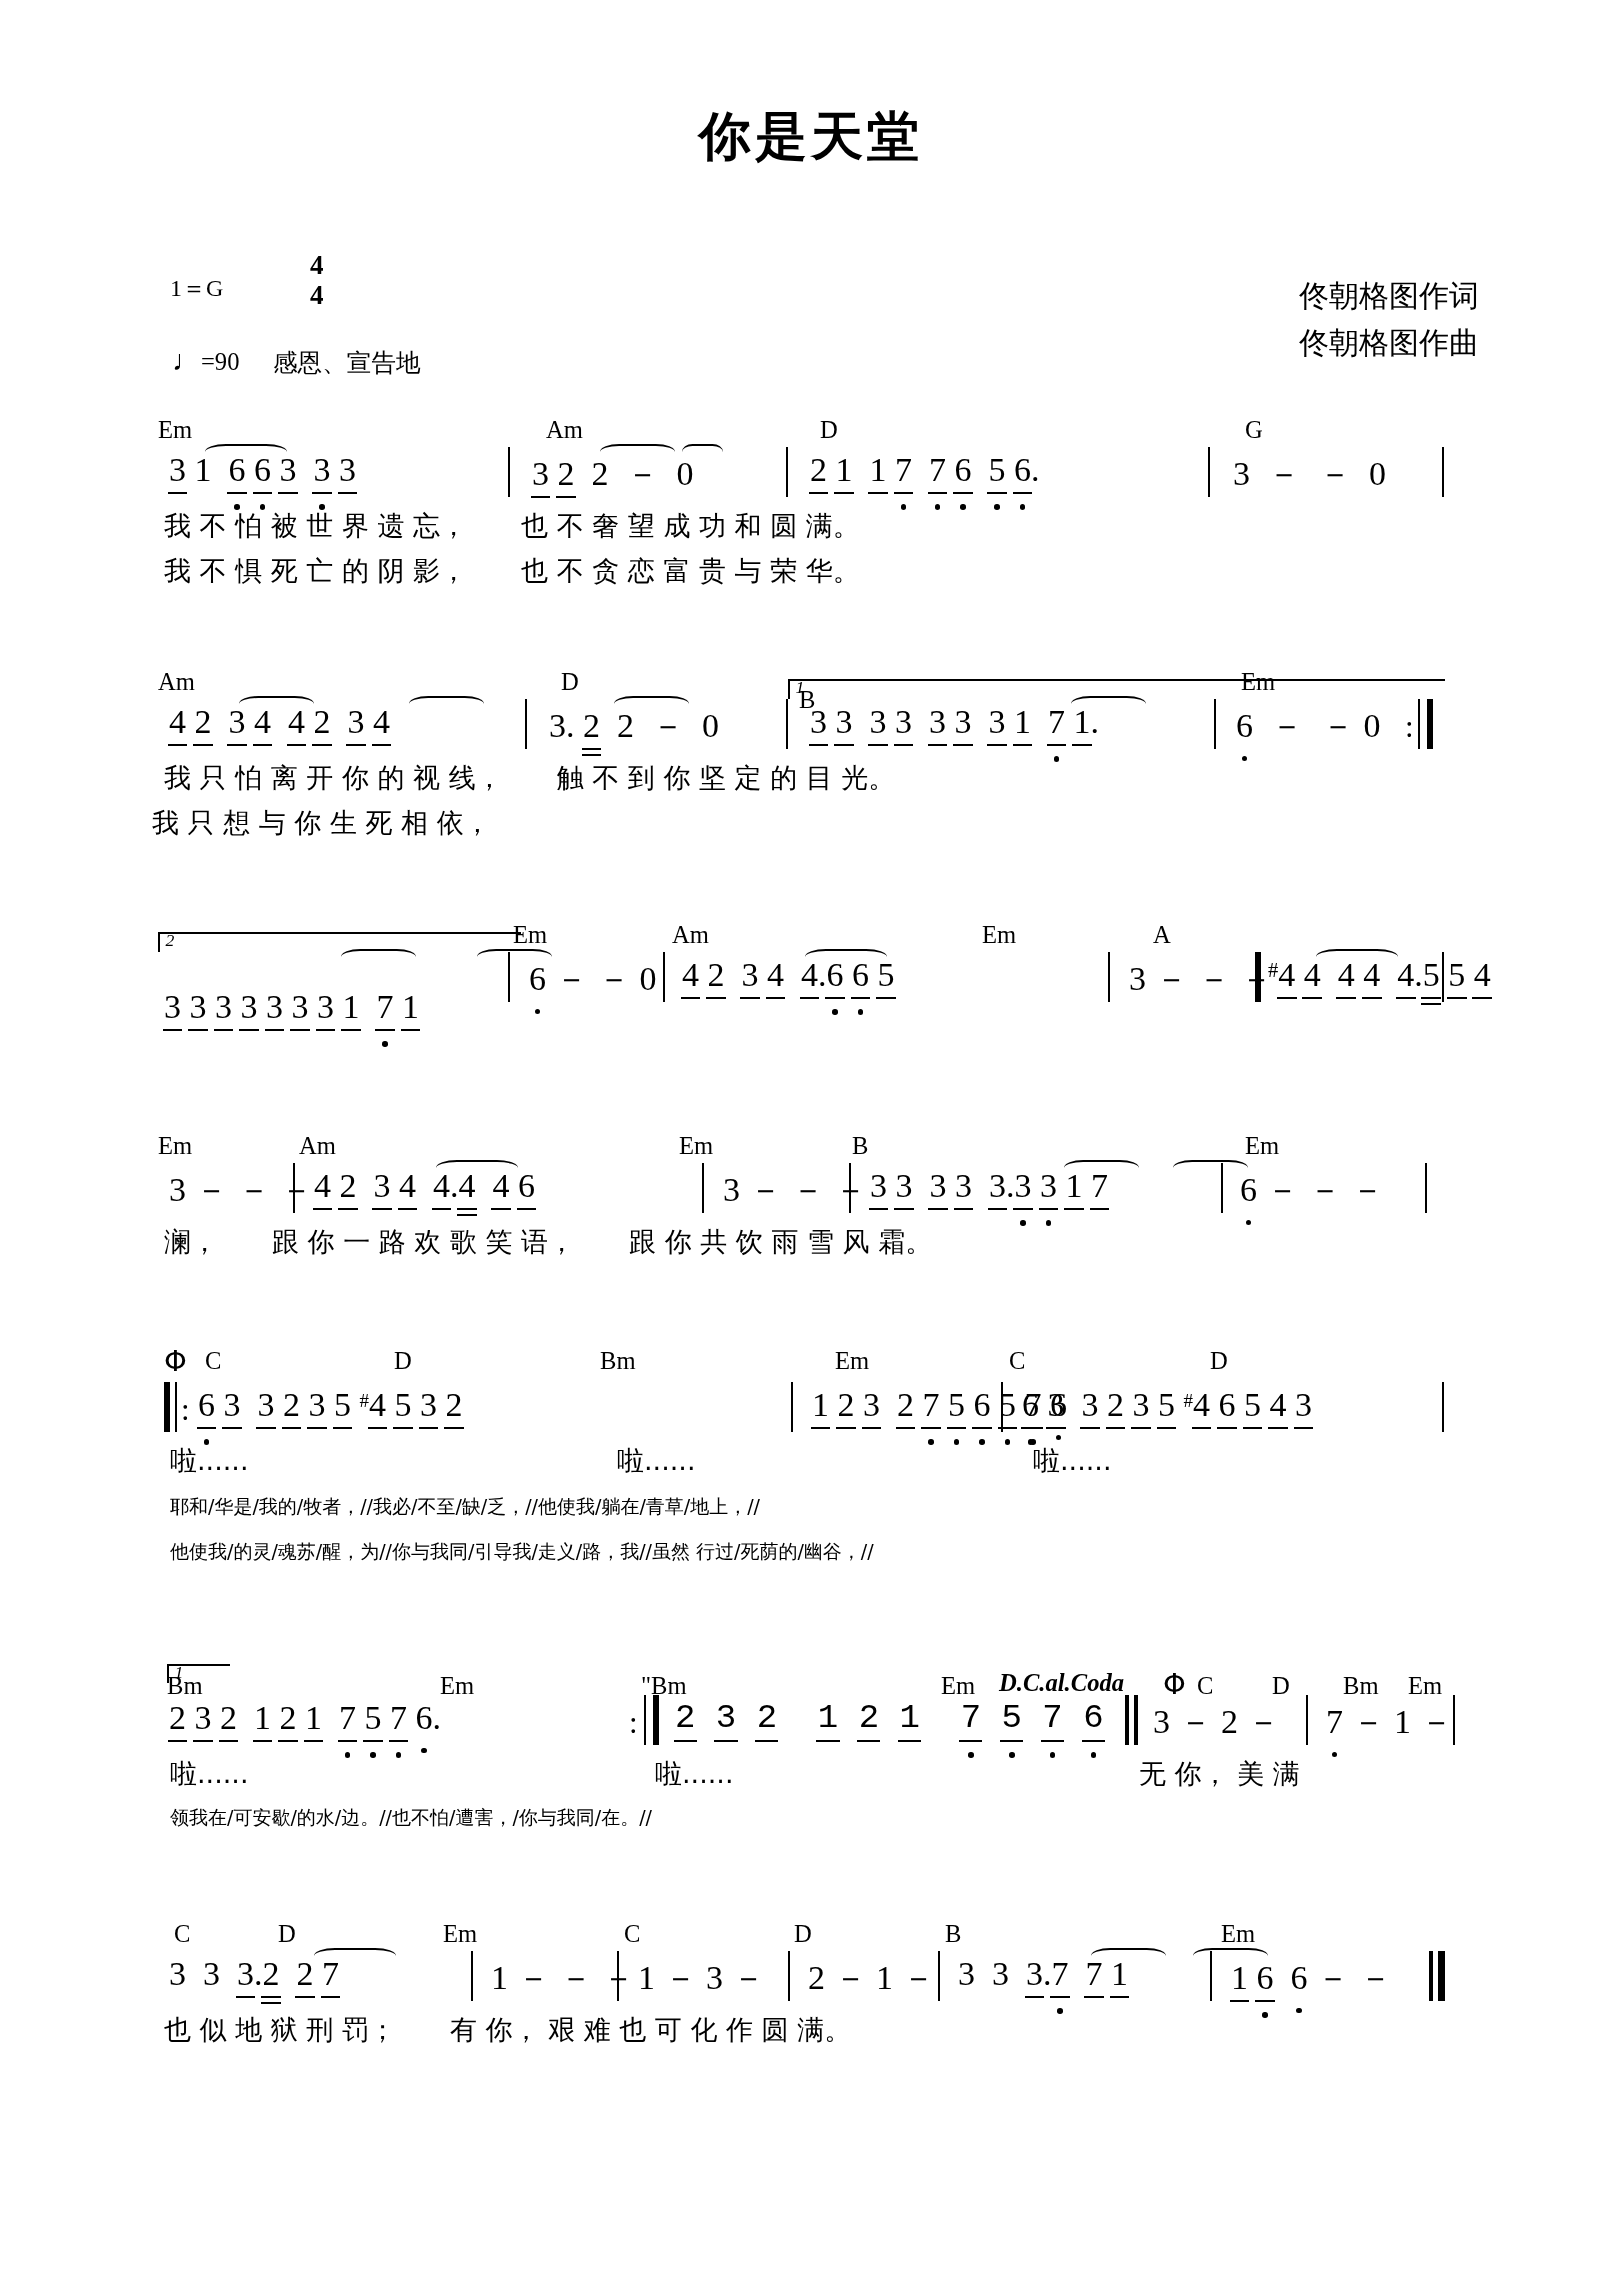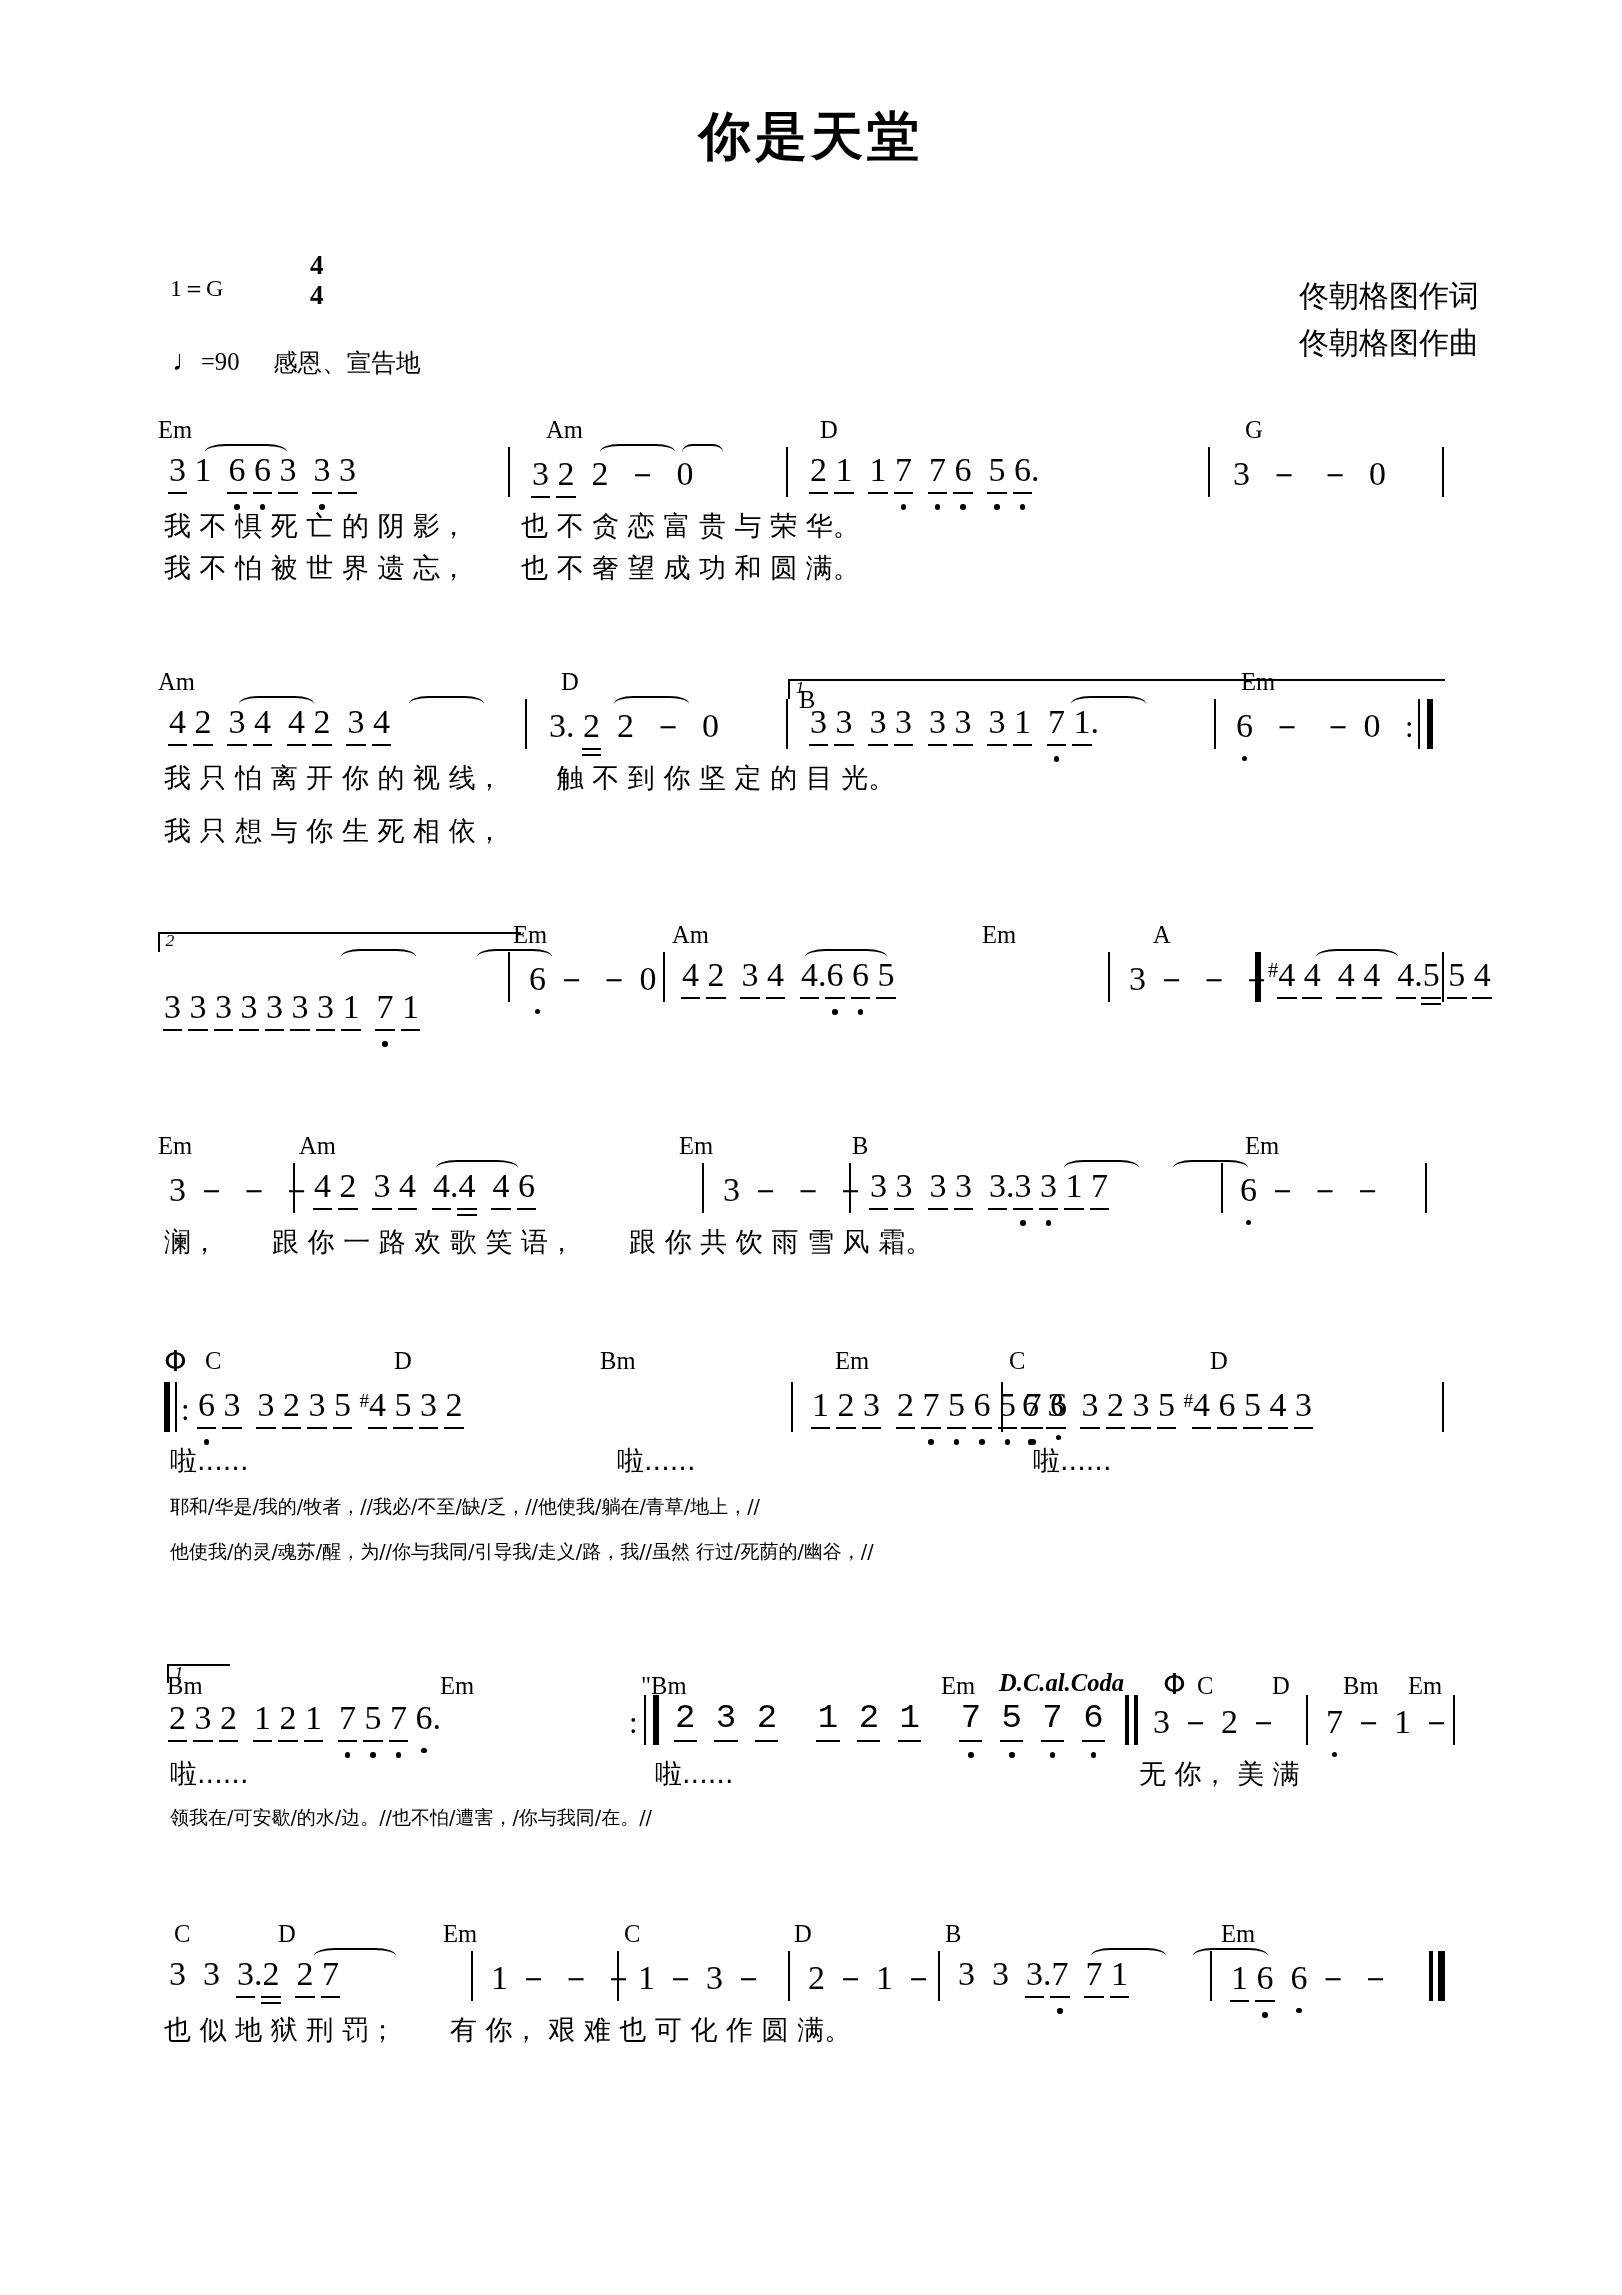--- a/index.html
+++ b/index.html
@@ -187,25 +187,25 @@
       <div class="bar" style="left:786px; top:0px; height:50px;"></div>
       <div class="notes" style="left:810px; top:4.1px;">
         <span class="n u1">2</span>&nbsp;<span class="n u1">1</span>&nbsp;&nbsp;<span class="n u1">1</span>&nbsp;<span class="n u1 dot-below">7</span>&nbsp;&nbsp;<span class="n u1 dot-below">7</span>&nbsp;<span class="n u1 dot-below">6</span>&nbsp;&nbsp;<span class="n u1 dot-below">5</span>&nbsp;<span class="n u1 dot-below">6</span>.
       </div>
       <div class="bar" style="left:1208px; top:0px; height:50px;"></div>
       <div class="notes" style="left:1233px; top:4.1px;">
         <span class="n">3</span>&nbsp;&nbsp;<span class="n">－</span>&nbsp;&nbsp;<span class="n">－</span>&nbsp;&nbsp;<span class="n">0</span>
       </div>
       <div class="bar" style="left:1442px; top:0px; height:50px;"></div>
     </div>
+    <div class="lyricsrow" style="height:45px;">
+      <div class="lyric" style="left:164px; top:0px;">我 不 怕 被 世 界 遗 忘，　　也 不 奢 望 成 功 和 圆 满。</div>
+    </div>
     <div class="lyricsrow">
       <div class="lyric" style="left:164px; top:0px;">我 不 惧 死 亡 的 阴 影，　　也 不 贪 恋 富 贵 与 荣 华。</div>
-    </div>
-    <div class="lyricsrow" style="height:45px;">
-      <div class="lyric" style="left:164px; top:0px;">我 不 怕 被 世 界 遗 忘，　　也 不 奢 望 成 功 和 圆 满。</div>
     </div>
   </div>
 
   <div class="system" style="top:668px;">
     <div class="chordrow">
       <div class="chord" style="left:158px;">Am</div>
       <div class="chord" style="left:561px;">D</div>
       <div class="chord" style="left:799px; top:17.7px;">B</div>
       <div class="chord" style="left:1241px;">Em</div>
       <div class="volta" style="left:788px; top:11px; width:655px;">
@@ -234,21 +234,21 @@
         <span class="n dot-below">6</span>&nbsp;&nbsp;<span class="n">－</span>&nbsp;&nbsp;<span class="n">－</span>&nbsp;<span class="n">0</span>
       </div>
       <div class="bar" style="left:1418px; top:0px; height:50px;"></div>
       <div class="bar" style="left:1427px; top:0px; height:50px; width:5.5px;"></div>
       <div style="position:absolute; left:1405px; top:9.5px; font-size:31px;">:</div>
     </div>
     <div class="lyricsrow" style="height:45px;">
       <div class="lyric" style="left:164px; top:0px;">我 只 怕 离 开 你 的 视 线，　　触 不 到 你 坚 定 的 目 光。</div>
     </div>
     <div class="lyricsrow">
-      <div class="lyric" style="left:164px; top:0px;margin-top:8px;">我 只 想 与 你 生 死 相 依，</div>
+      <div class="lyric" style="left:152px; top:0px;">我 只 想 与 你 生 死 相 依，</div>
     </div>
   </div>
 
   <div class="system" style="top:921px;">
     <div class="chordrow">
       <div class="volta" style="left:158px; top:11px; width:361px;">
         <span class="vlabel">2</span>
       </div>
       <div class="chord" style="left:513px;">Em</div>
       <div class="chord" style="left:672px;">Am</div>

